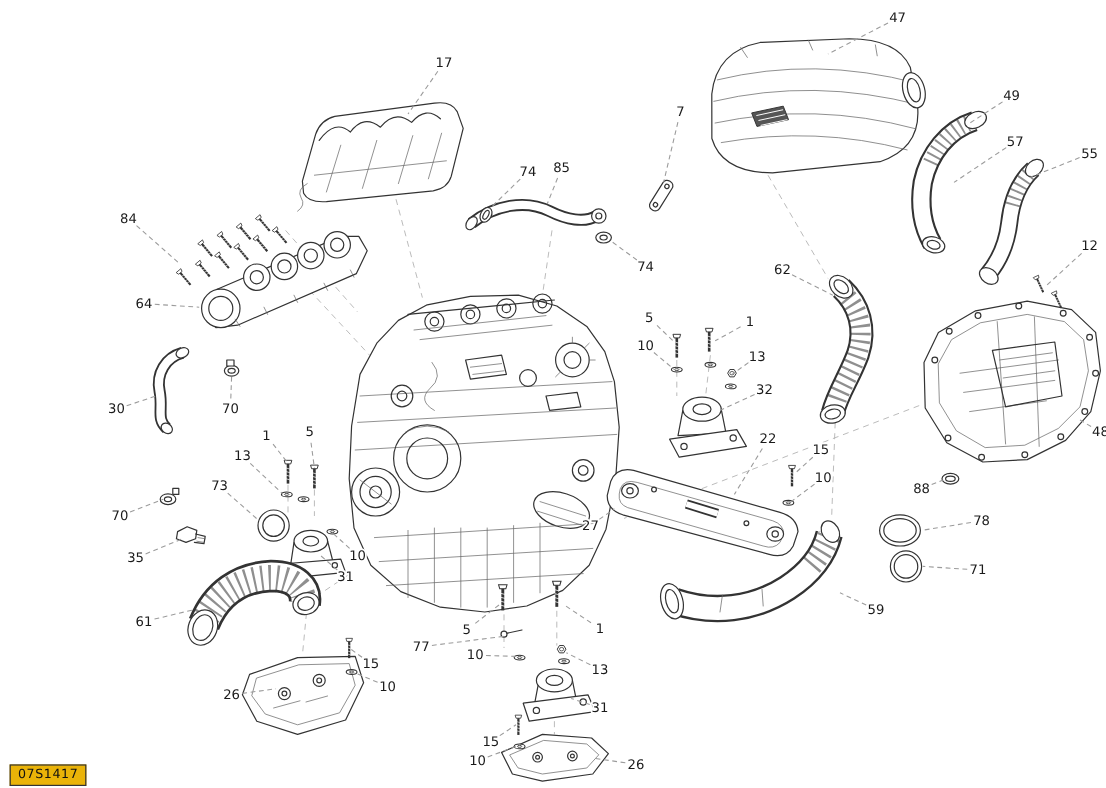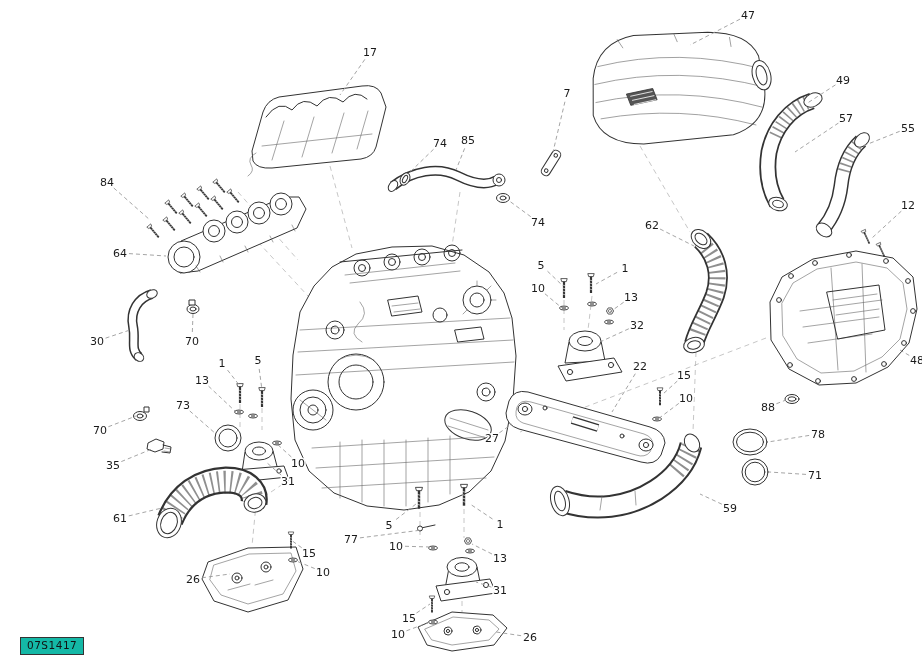--- a/index.html
+++ b/index.html
@@ -16,21 +16,21 @@
   .tube-i{fill:none;stroke:#fff;stroke-linecap:butt;}
   .corr{fill:none;stroke:#333;opacity:.55;stroke-linecap:butt;}
   .construct path{fill:none;stroke:#b8b8b8;stroke-width:0.8;stroke-dasharray:5 4;}
   .leader{stroke:#9b9b9b;stroke-width:0.9;stroke-dasharray:4 3;}
   .callout{
     font:11px "DejaVu Sans","Liberation Sans",sans-serif;fill:#1a1a1a;
     text-anchor:middle;dominant-baseline:central;
     paint-order:stroke;stroke:#fff;stroke-width:3px;stroke-linejoin:round;
   }
   #code-box{
-    position:absolute;left:20px;top:637px;border:1px solid #333;background:#14b8a6;
+    position:absolute;left:8px;top:637px;border:1px solid #333;background:#eab308;
     padding:1px 6px 2px 6px;font-size:10.5px;color:#111;letter-spacing:.5px;line-height:13px;text-align:right;
   }
 </style>
 </head>
 <body>
 
 <div id="stage">
 
   <svg id="artwork" width="922" height="657" viewBox="0 0 922 657" xmlns="http://www.w3.org/2000/svg">
     <defs>

